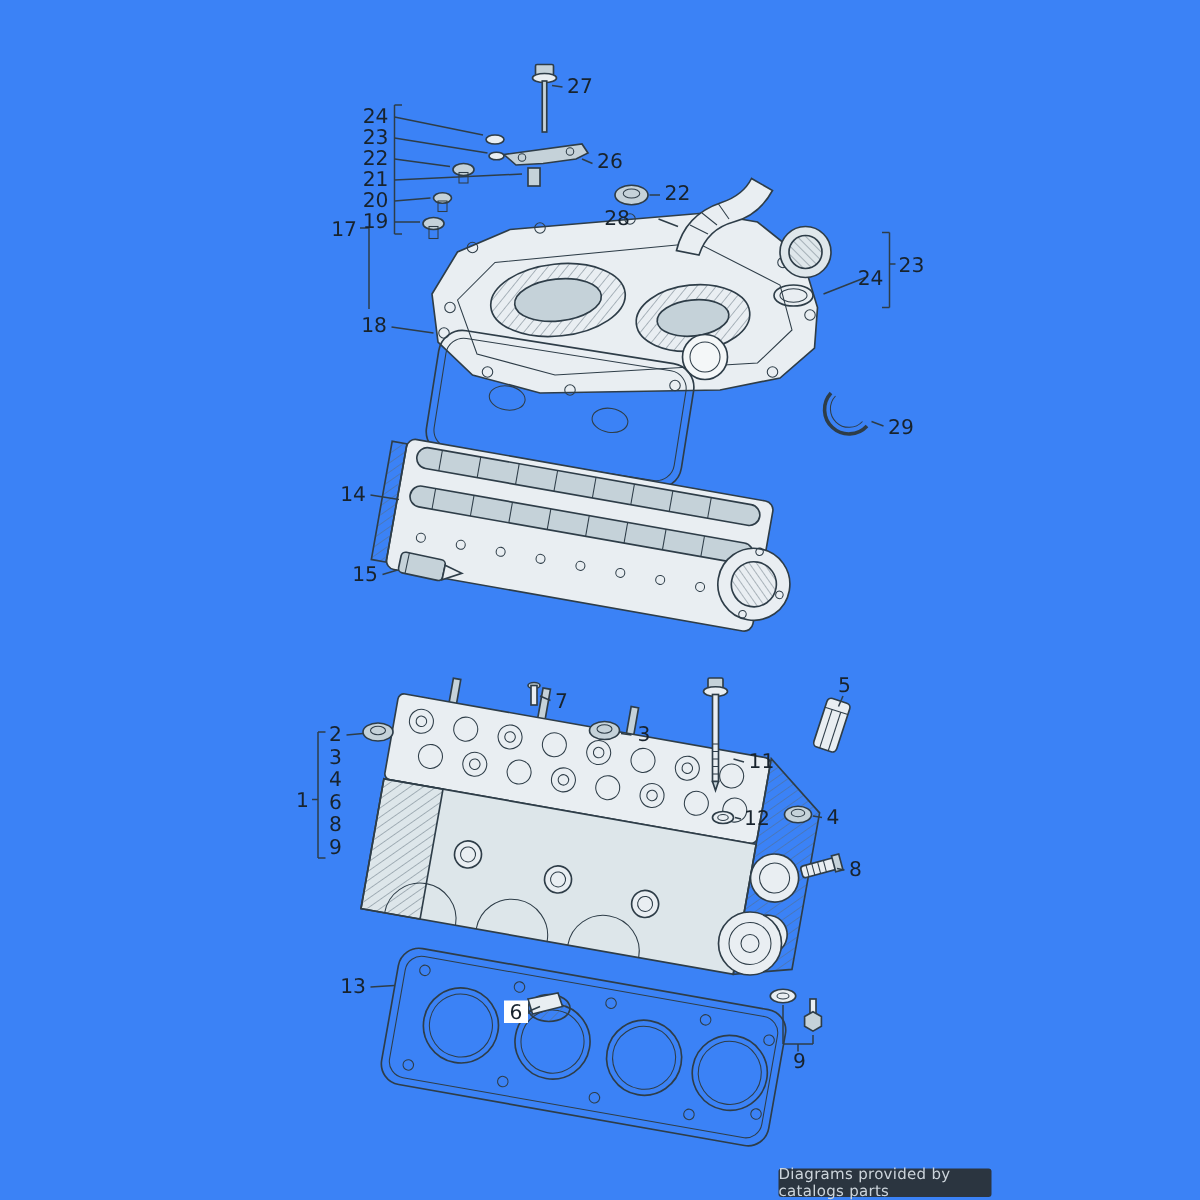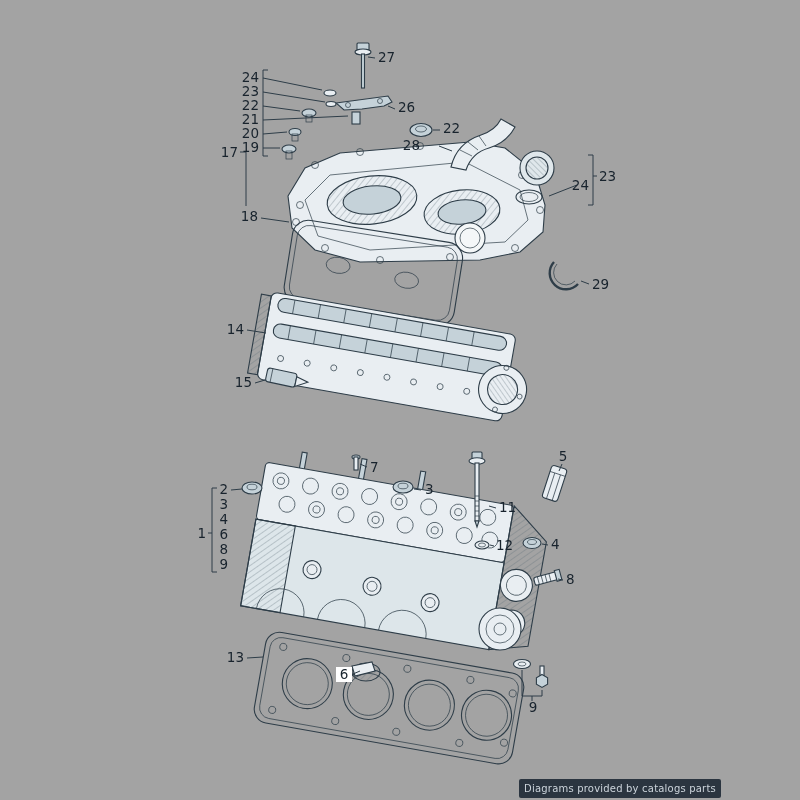--- a/index.html
+++ b/index.html
@@ -1,22 +1,22 @@
 <!DOCTYPE html>
 <html><head>
 <meta charset="utf-8">
 <style>
   html,body{margin:0;padding:0;background:#fff;}
-  .stage{position:relative;width:800px;height:800px;background:#a3a3a3;overflow:hidden;
+  .stage{position:relative;width:800px;height:800px;background:#3b82f6;overflow:hidden;
          font-family:"DejaVu Sans",sans-serif;}
   svg text{font-family:"DejaVu Sans",sans-serif;font-size:13.5px;fill:#18232d;}
   .ln{stroke:#2e3d48;stroke-width:1;fill:none;}
   .thin{stroke:#2e3d48;stroke-width:.7;fill:none;}
   .part{stroke:#2e3d48;stroke-width:1.1;}
-  .badge{position:absolute;left:519px;top:779px;width:202px;height:19px;
+  .badge{position:absolute;left:519px;top:779px;width:142px;height:19px;
          background:#2b3540;color:#ccd4db;display:flex;align-items:center;justify-content:center;
          font-size:10px;letter-spacing:.2px;border-radius:2px;}
 </style>
 </head>
 <body>
 
 <div class="stage">
 <svg width="800" height="800" viewBox="0 0 800 800">
   <defs>
     <pattern id="hA" width="5" height="5" patternUnits="userSpaceOnUse" patternTransform="rotate(45)">

